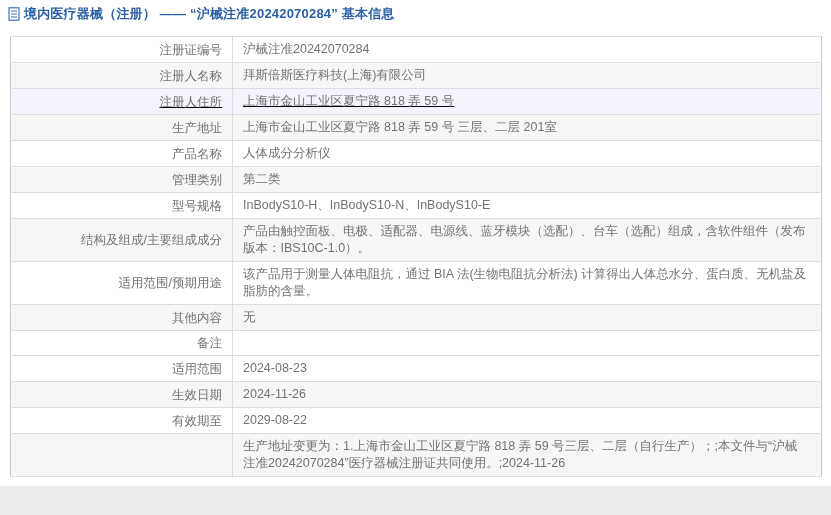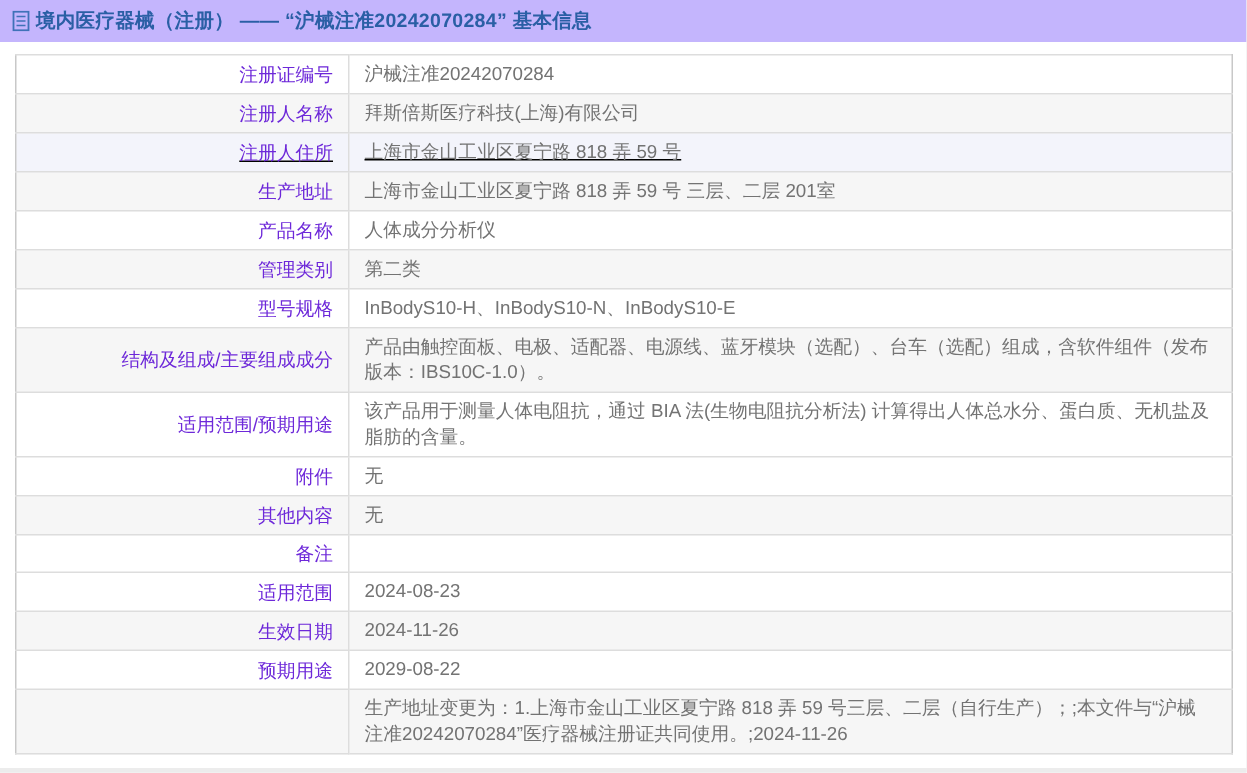--- a/index.html
+++ b/index.html
@@ -4,21 +4,21 @@
 <style>
   * { margin:0; padding:0; box-sizing:border-box; }
   html,body {
     width:831px; height:515px;
     background:#ececec;
     font-family:"Liberation Sans","DejaVu Sans",sans-serif;
     overflow:hidden;
   }
   .titlebar {
     height:28px;
-    background:#c4b5fd;
+    background:#ffffff;
     display:flex;
     align-items:center;
     padding-left:8px;
     gap:4px;
   }
   .titlebar .title {
     color:#2a5fa5;
     font-size:13px;
     font-weight:600;
     letter-spacing:0.2px;
@@ -38,21 +38,21 @@
   table.reg tr { height:24px; }
   table.reg tr.even { background:#f6f6f6; }
   table.reg tr.odd  { background:#ffffff; }
   table.reg tr.hl   { background:#f3f4fb;text-decoration:underline; }
   table.reg th {
     width:222px;
     border:1px solid #dddddd;
     border-left:1px solid #c8c8c8;
     text-align:right;
     font-weight:normal;
-    color:#6d28d9;
+    color:#737373;
     padding:4px 10px 4px 8px;
     line-height:16px;
     vertical-align:middle;
     white-space:nowrap;
   }
   table.reg td {
     border:1px solid #dddddd;
     border-right:1px solid #c8c8c8;
     color:#737373;
     padding:4px 12px 4px 10px;
@@ -108,42 +108,38 @@
           <td>InBodyS10-H、InBodyS10-N、InBodyS10-E</td>
         </tr>
         <tr class="even">
           <th><span>结构及组成/主要组成成分</span></th>
           <td>产品由触控面板、电极、适配器、电源线、蓝牙模块（选配）、台车（选配）组成，含软件组件（发布版本：IBS10C-1.0）。</td>
         </tr>
         <tr class="odd">
           <th><span>适用范围/预期用途</span></th>
           <td>该产品用于测量人体电阻抗，通过 BIA 法(生物电阻抗分析法) 计算得出人体总水分、蛋白质、无机盐及脂肪的含量。</td>
         </tr>
-        <tr class="odd">
-          <th><span>附件</span></th>
-          <td>无</td>
-        </tr>
         <tr class="even">
           <th><span>其他内容</span></th>
           <td>无</td>
         </tr>
         <tr class="odd">
           <th><span>备注</span></th>
           <td></td>
         </tr>
         <tr class="odd">
           <th><span>适用范围</span></th>
           <td>2024-08-23</td>
         </tr>
         <tr class="even">
           <th><span>生效日期</span></th>
           <td>2024-11-26</td>
         </tr>
         <tr class="odd">
-          <th><span>预期用途</span></th>
+          <th><span>有效期至</span></th>
           <td>2029-08-22</td>
         </tr>
         <tr class="even">
           <th></th>
           <td>生产地址变更为：1.上海市金山工业区夏宁路 818 弄 59 号三层、二层（自行生产）；;本文件与“沪械注准20242070284”医疗器械注册证共同使用。;2024-11-26</td>
         </tr>
       </tbody>
   </table>
 </div>
 

